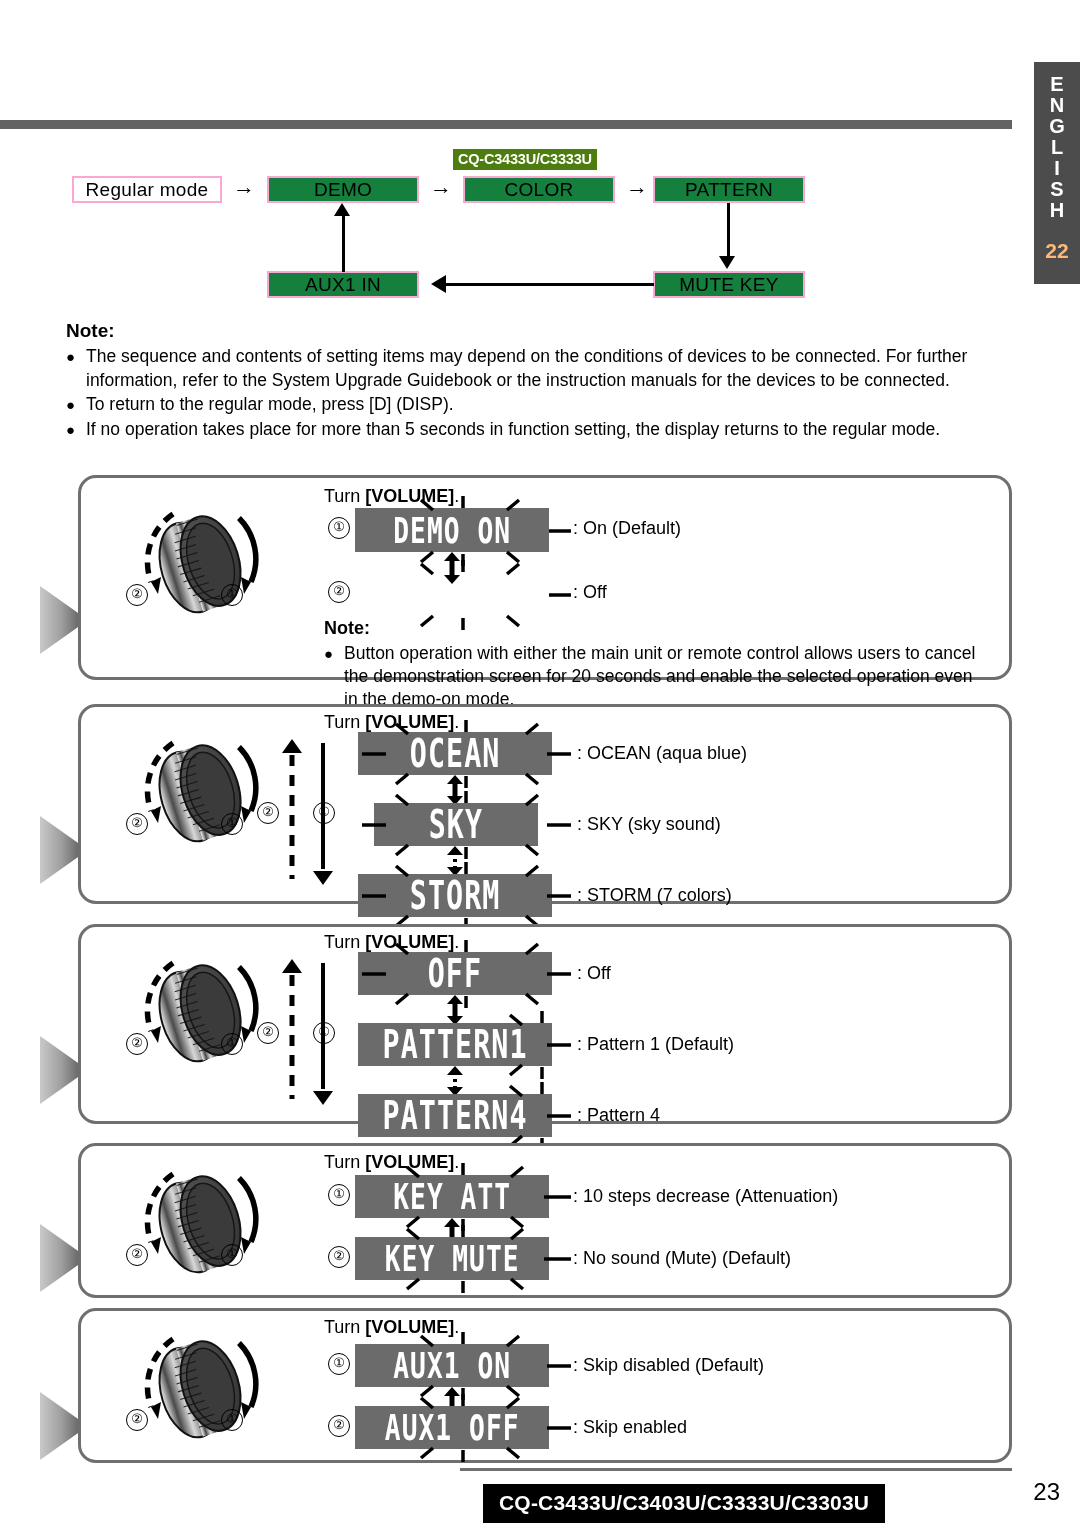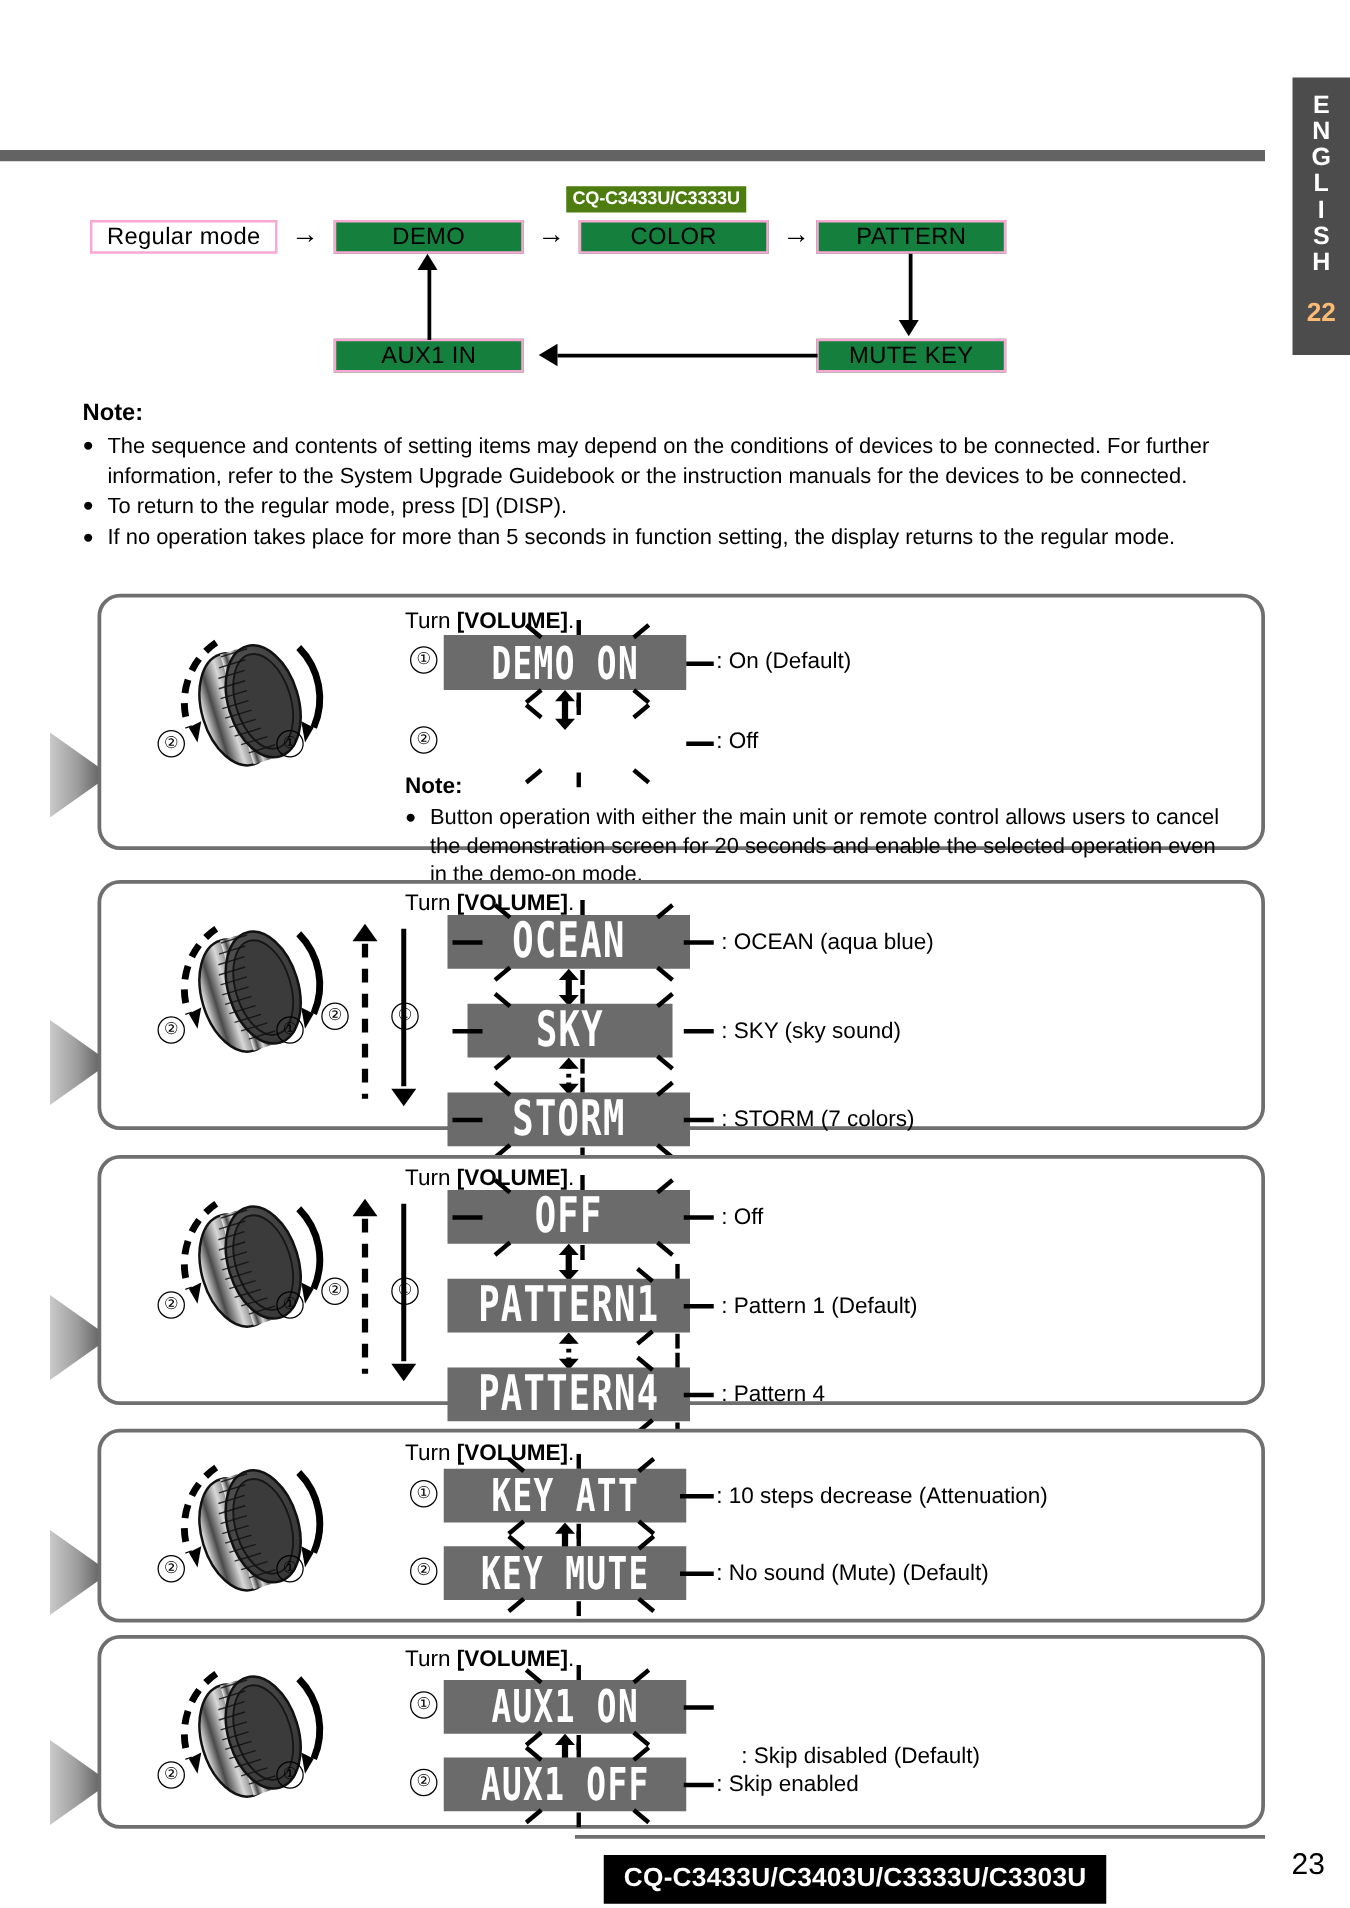--- a/index.html
+++ b/index.html
@@ -584,21 +584,21 @@
     <g stroke="#000" stroke-width="3.5" fill="none">
       <line x1="82" y1="4" x2="94" y2="14"></line>
         <line x1="124" y1="0" x2="124" y2="12"></line>
         <line x1="168" y1="14" x2="180" y2="4"></line>
       <line x1="82" y1="64" x2="94" y2="54"></line>
         <line x1="124" y1="56" x2="124" y2="68"></line>
         <line x1="168" y1="54" x2="180" y2="64"></line>
       <line x1="208" y1="34" x2="232" y2="34"></line>
     </g>
   </svg>
-  <div class="desc" style="left:512px;top:44px;margin-top:39px;">: Skip disabled (Default)</div>
+  <div class="desc" style="left:492px;top:44px;">: Skip disabled (Default)</div>
 
   <svg class="updown" style="left:356px;top:76px;" width="30" height="30">
     <line x1="15" y1="6" x2="15" y2="24" stroke="#000" stroke-width="5"></line>
     <path d="M15 0 l-8 9 h16 z" fill="#000"></path>
       <path d="M15 30 l-8 -9 h16 z" fill="#000"></path>
   </svg>
 
   <div class="circnum" style="left:247px;top:104px;">②</div>
   <div class="lcd big" style="left:274px;top:95px;width:194px;height:43px;">
       <span>AUX1 OFF</span>

